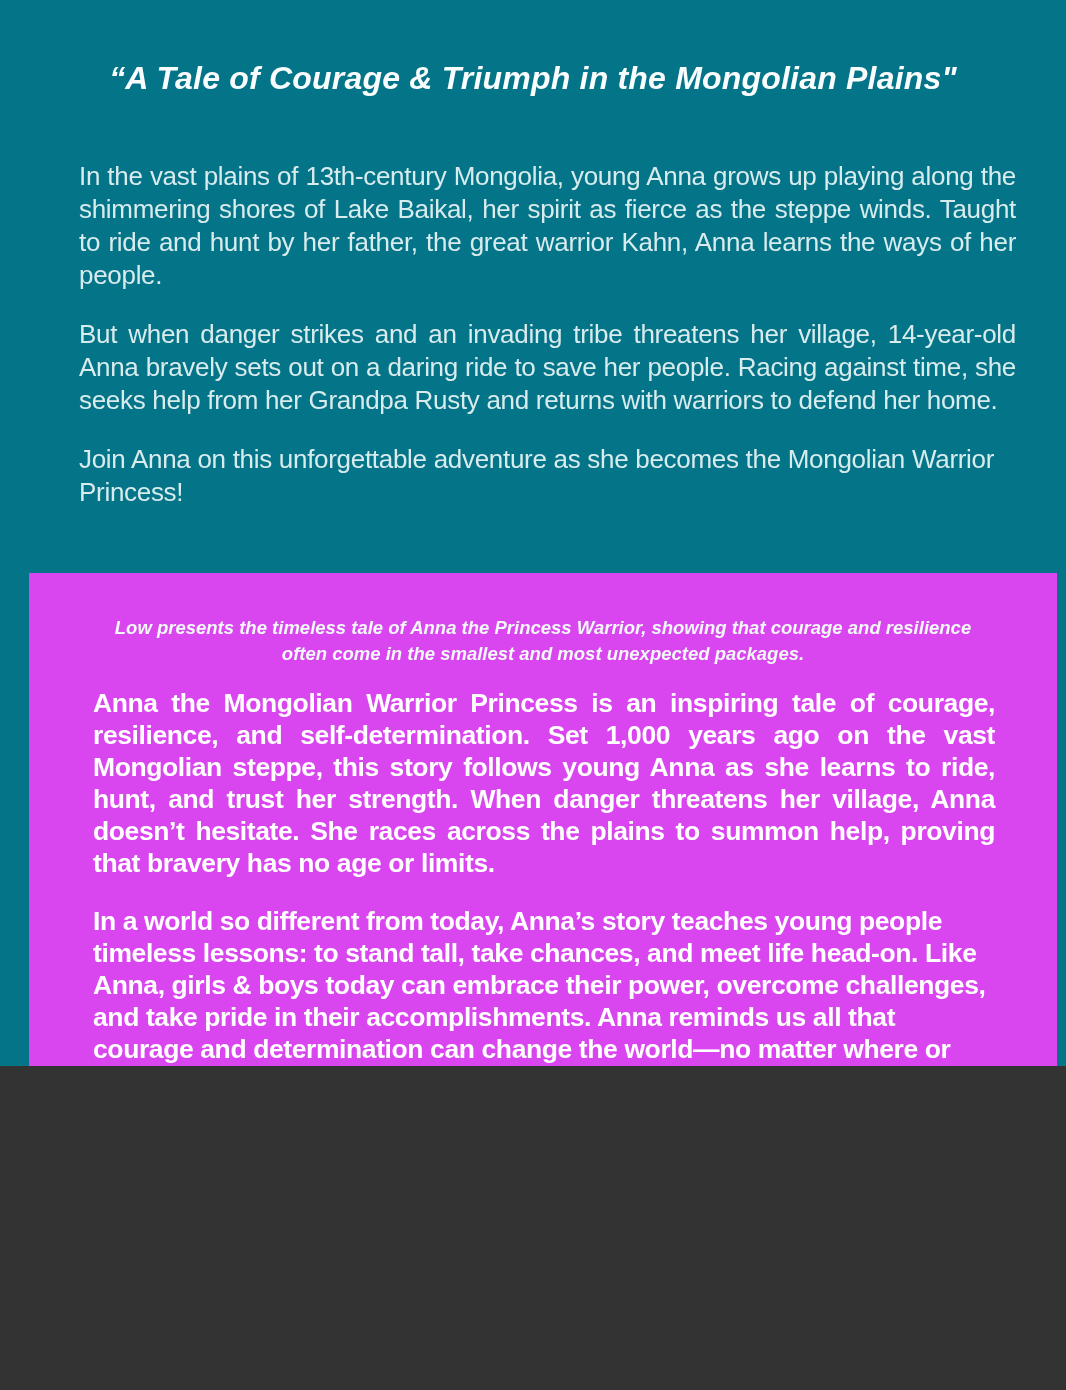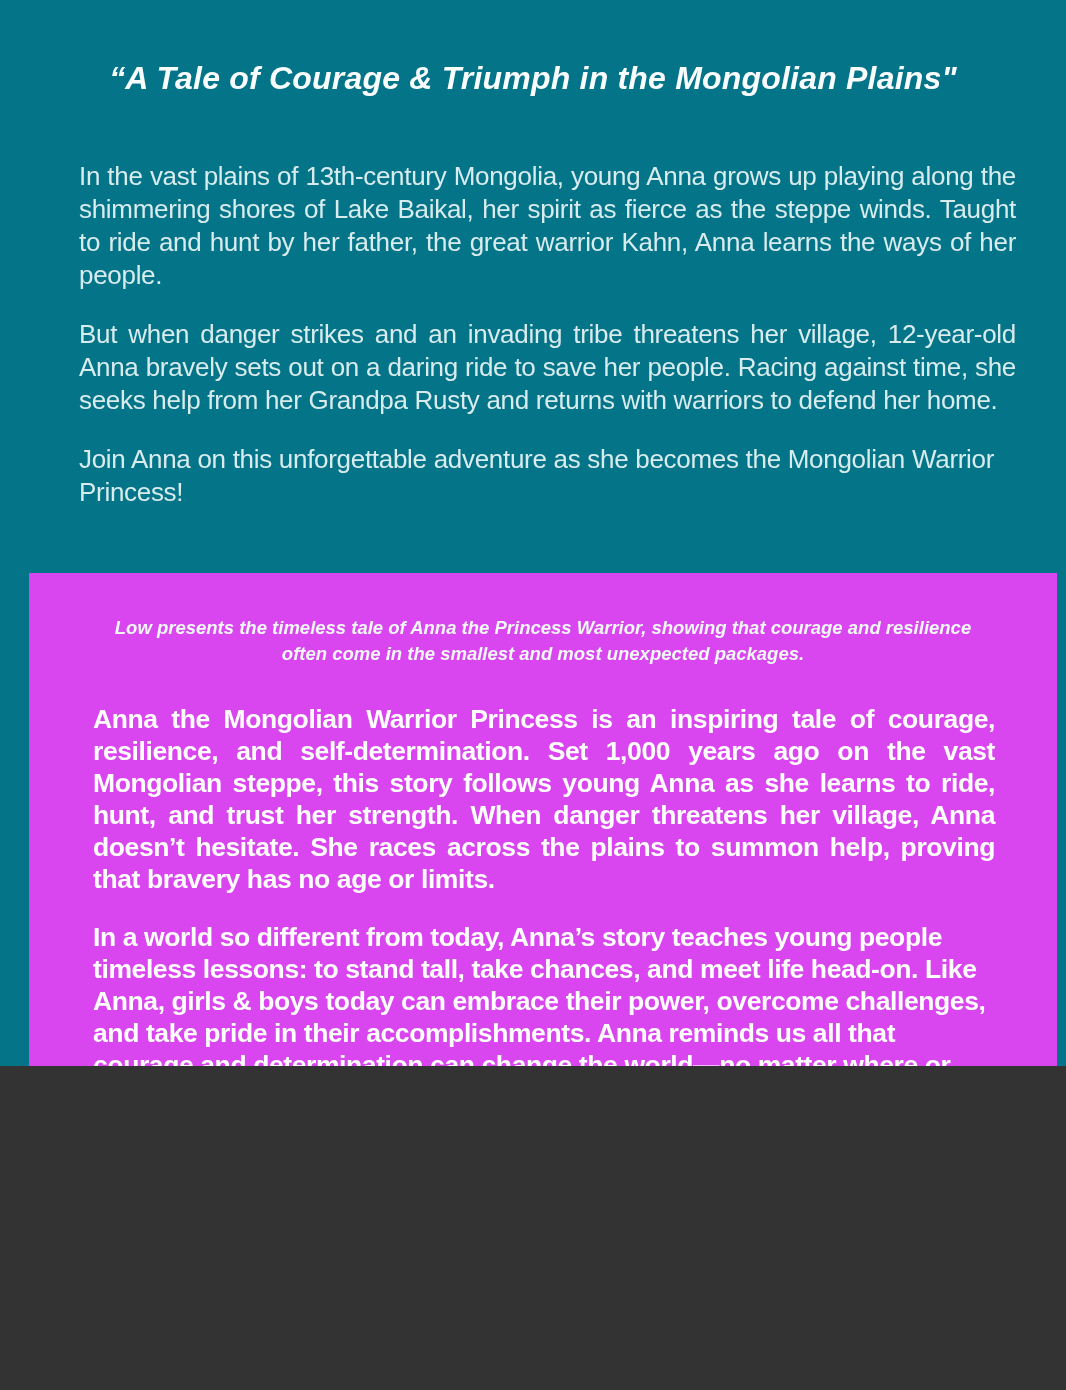--- a/index.html
+++ b/index.html
@@ -56,21 +56,21 @@
   }
   .panel-p {
     margin: 0 0 0 64px;
     width: 902px;
     font-size: 26.5px;
     line-height: 32px;
     font-weight: 700;
     color: #ffffff;
     letter-spacing: -0.4px;
   }
-  .panel-p1 { margin-top: 36px; }
+  .panel-p1 { margin-top: 20px; }
   .panel-p2 { margin-top: 26px; }
   .publisher {
     margin: 36px 0 0 138px;
     font-size: 27px;
     line-height: 34px;
     font-weight: 400;
     color: #1c2b2e;
     letter-spacing: 0.2px;
   }
   .ship {
@@ -81,21 +81,21 @@
 </style>
 </head>
 <body>
 
 <div class="page">
 
   <h1 class="title">“A Tale of Courage &amp; Triumph in the Mongolian Plains"</h1>
 
   <div class="synopsis">
     <p class="justify">In the vast plains of 13th-century Mongolia, young Anna grows up playing along the shimmering shores of Lake Baikal, her spirit as fierce as the steppe winds. Taught to ride and hunt by her father, the great warrior Kahn, Anna learns the ways of her people.</p>
-    <p class="justify">But when danger strikes and an invading tribe threatens her village, 12-year-old Anna bravely sets out on a daring ride to save her people. Racing against time, she seeks help from her Grandpa Rusty and returns with warriors to defend her home.</p>
+    <p class="justify">But when danger strikes and an invading tribe threatens her village, 14-year-old Anna bravely sets out on a daring ride to save her people. Racing against time, she seeks help from her Grandpa Rusty and returns with warriors to defend her home.</p>
     <p>Join Anna on this unforgettable adventure as she becomes the Mongolian Warrior Princess!</p>
   </div>
 
   <div class="panel">
     <p class="tagline">Low presents the timeless tale of Anna the Princess Warrior, showing that courage and resilience often come in the smallest and most unexpected packages.</p>
     <p class="panel-p panel-p1 justify">Anna the Mongolian Warrior Princess is an inspiring tale of courage, resilience, and self-determination. Set 1,000 years ago on the vast Mongolian steppe, this story follows young Anna as she learns to ride, hunt, and trust her strength. When danger threatens her village, Anna doesn’t hesitate. She races across the plains to summon help, proving that bravery has no age or limits.</p>
     <p class="panel-p panel-p2">In a world so different from today, Anna’s story teaches young people timeless lessons: to stand tall, take chances, and meet life head-on. Like Anna, girls &amp; boys today can embrace their power, overcome challenges, and take pride in their accomplishments. Anna reminds us all that courage and determination can change the world—no matter where or when you live.</p>
     <p class="publisher">Gum Saan Journeys Publications</p>
 
     <div class="ship">

